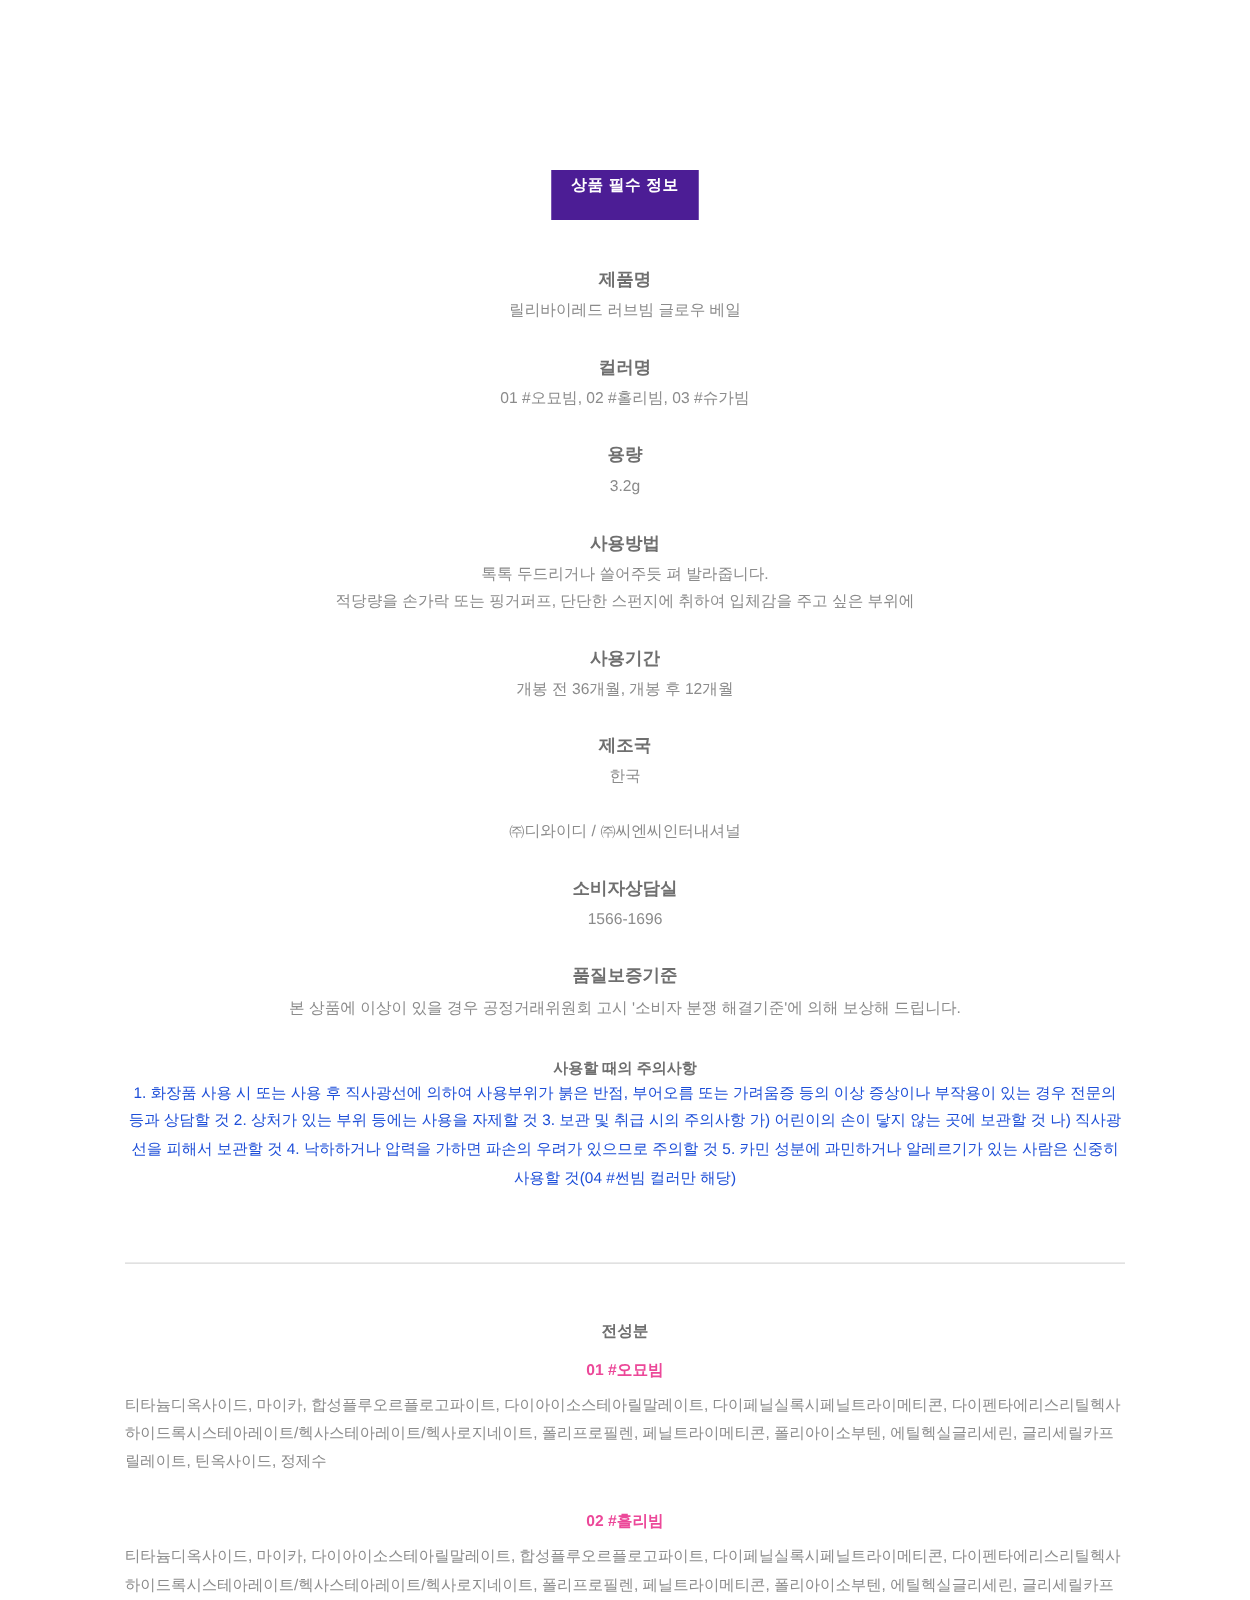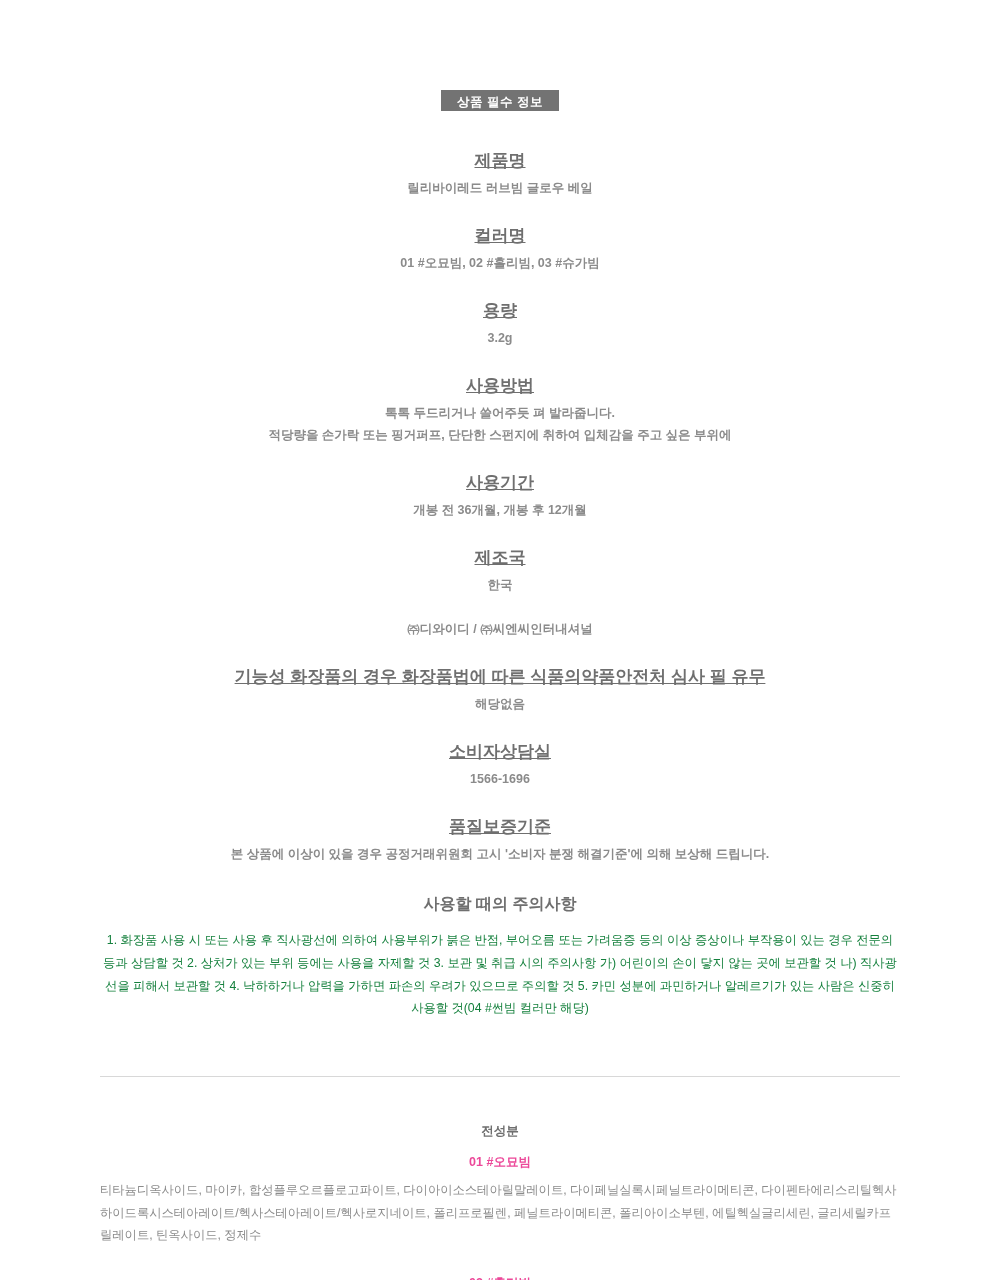--- a/index.html
+++ b/index.html
@@ -18,62 +18,62 @@
     width: 1000px;
     box-sizing: border-box;
     padding: 90px 100px 40px 100px;
   }
   .badge-row {
     text-align: center;
     margin-bottom: 36px;
   }
   .badge {
     display: inline-block;
-    background: #737373;
+    background: #4c1d95;
     color: #ffffff;
     font-size: 12.5px;
     font-weight: bold;
     letter-spacing: 0.5px;
-    padding: 6px 16px 1px 16px;
+    padding: 6px 16px 20px 16px;
     line-height: 1.1;
+    margin-top: 46px;
   }
   .block {
     text-align: center;
     margin-bottom: 22px;
   }
   .block .label {
-    font-size: 17px;
+    font-size: 14px;
     font-weight: bold;
     color: #6f6f6f;
     line-height: 1.6;
     margin-bottom: 4px;
-    text-decoration: underline;
   }
   .block .value {
     font-size: 12.5px;
     color: #8b8b8b;
     line-height: 1.75;
-    font-weight: bold;
+    font-weight: normal;
   }
   .block .value .line {
     display: block;
   }
   .caution {
     margin-top: 28px;
     text-align: center;
   }
   .caution .label {
-    font-size: 16px;
+    font-size: 12px;
     font-weight: bold;
     color: #6f6f6f;
-    margin-bottom: 14px;
+    margin-bottom: 0;
   }
   .caution .value {
     font-size: 12.3px;
-    color: #15803d;
+    color: #1d4ed8;
     line-height: 1.85;
     text-align: center;
     padding: 0 0px;
   }
   .divider {
     border: 0;
     border-top: 1px solid #d8d8d8;
     margin: 56px 0 46px 0;
   }
   .section-title {
@@ -151,26 +151,20 @@
       <span class="line">한국</span>
     </div>
   </div>
 
   <div class="block">
     <div class="value">
       <span class="line">㈜디와이디 / ㈜씨엔씨인터내셔널</span>
     </div>
   </div>
 
-  <div class="block">
-    <div class="label">기능성 화장품의 경우 화장품법에 따른 식품의약품안전처 심사 필 유무</div>
-    <div class="value">
-      <span class="line">해당없음</span>
-    </div>
-  </div>
 
   <div class="block">
     <div class="label">소비자상담실</div>
     <div class="value">
       <span class="line">1566-1696</span>
     </div>
   </div>
 
   <div class="block">
     <div class="label">품질보증기준</div>

